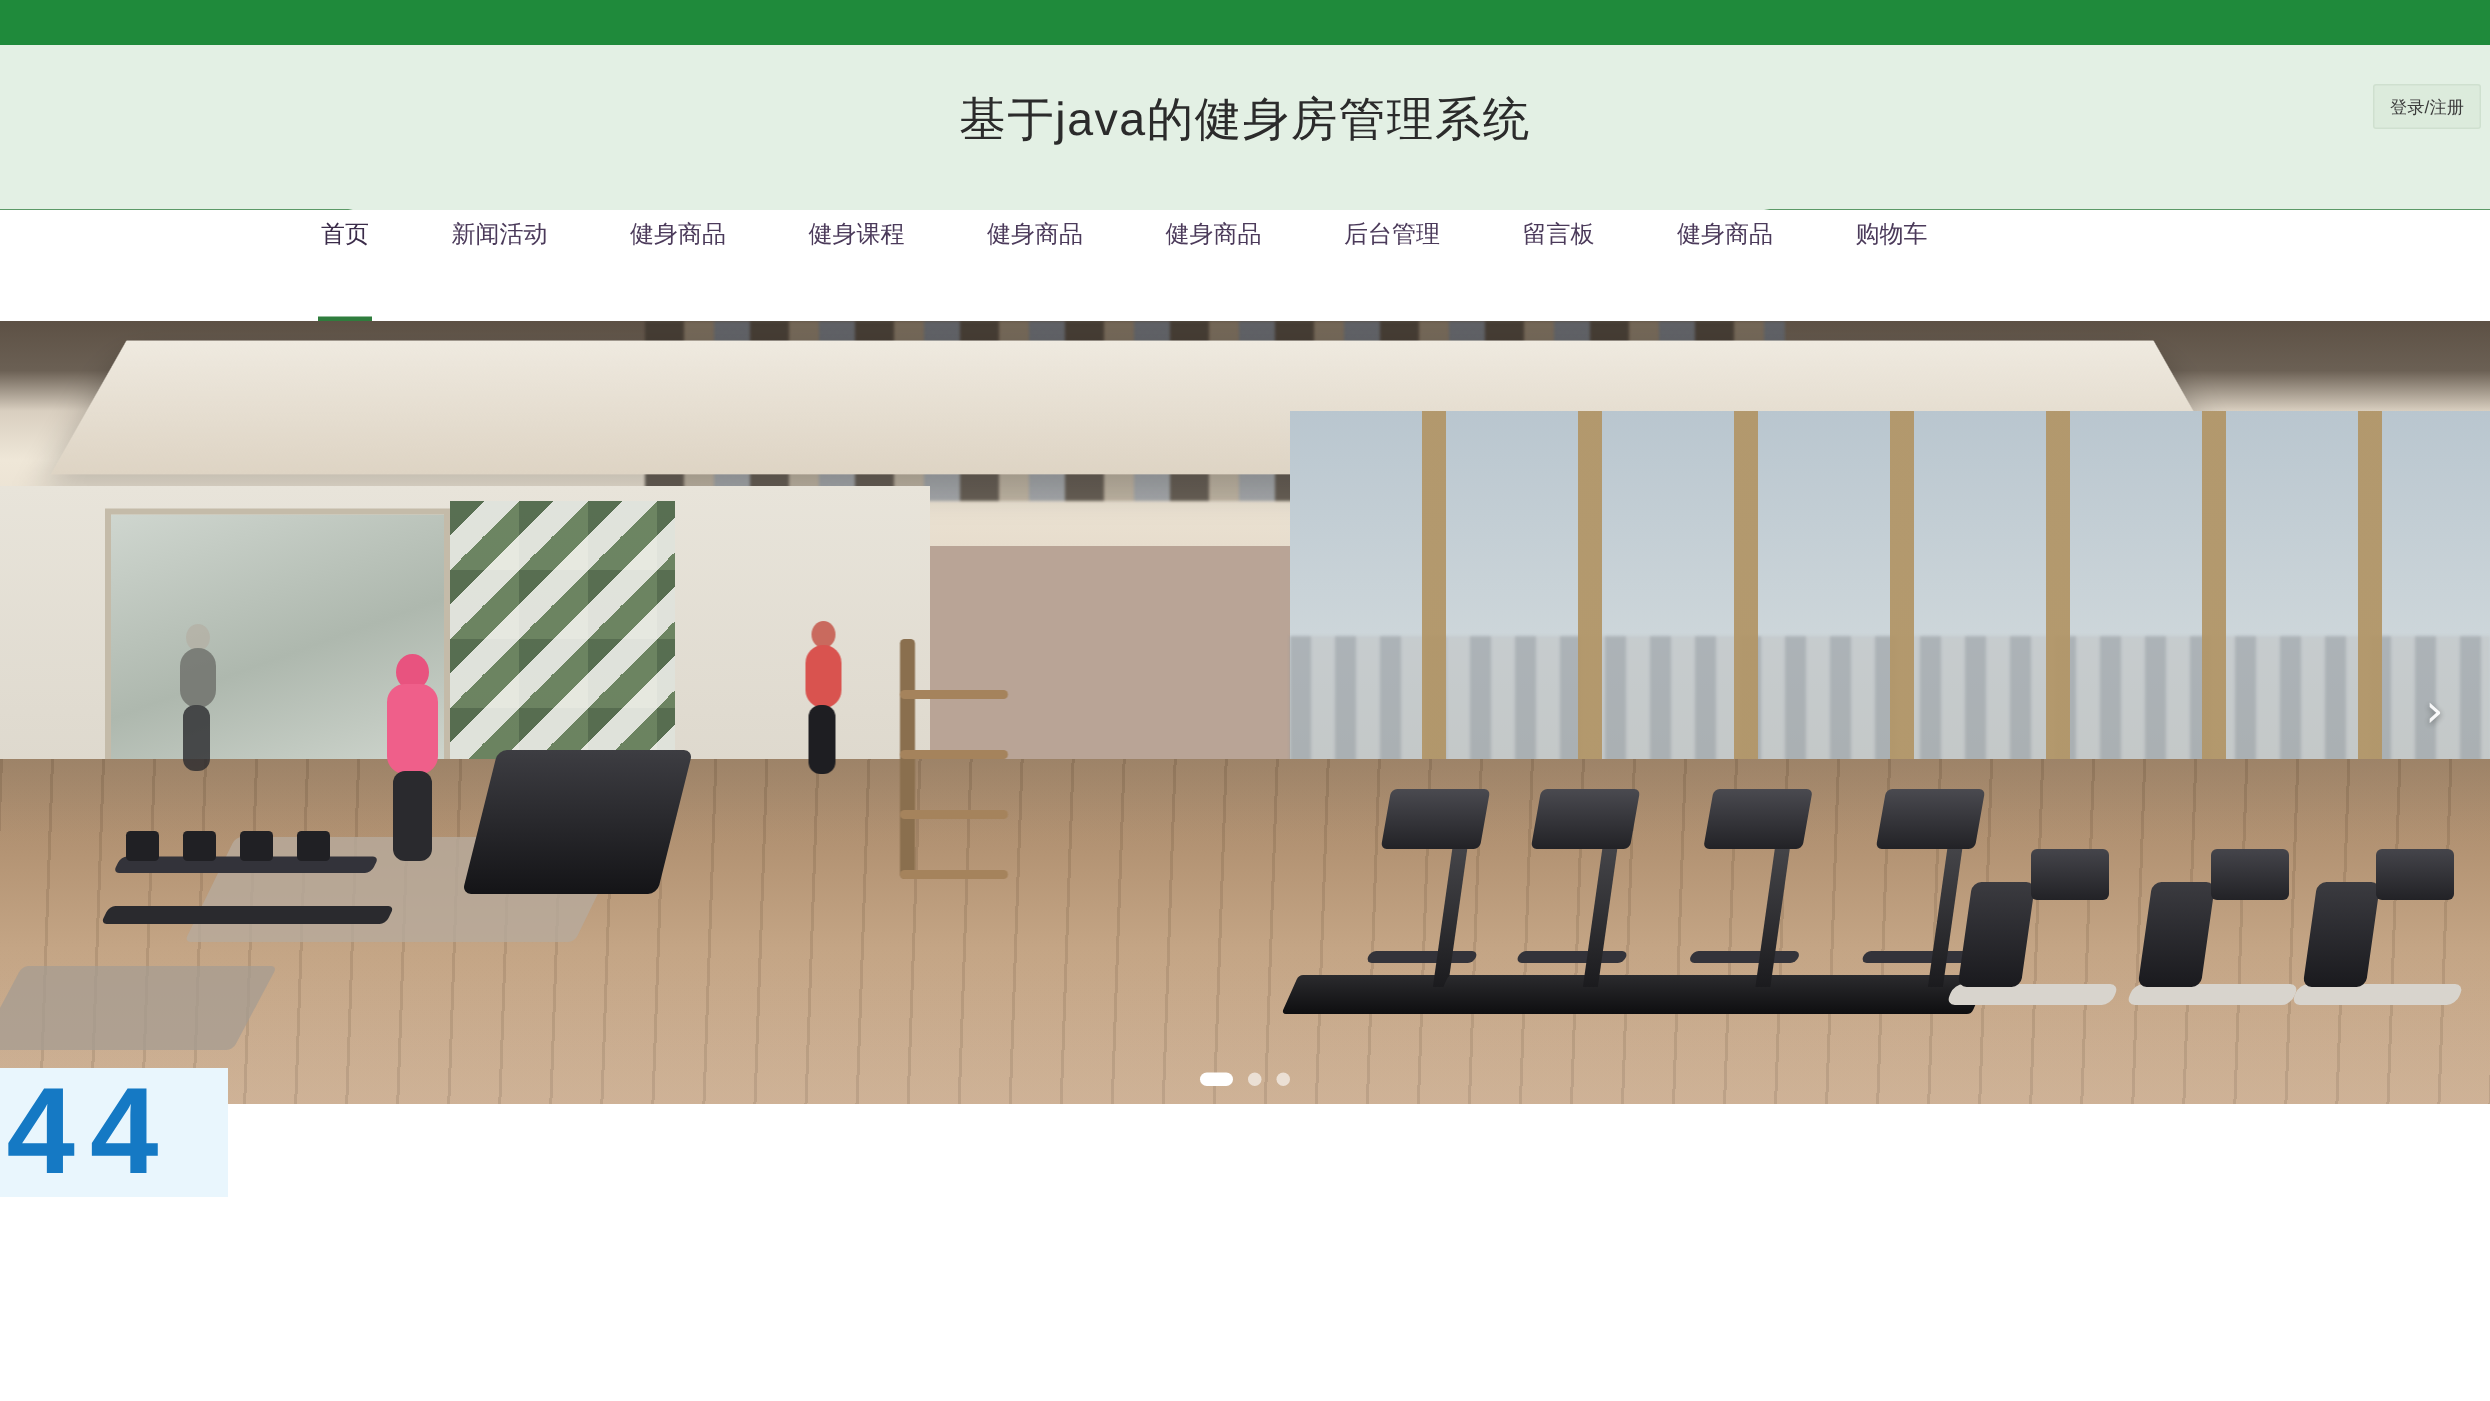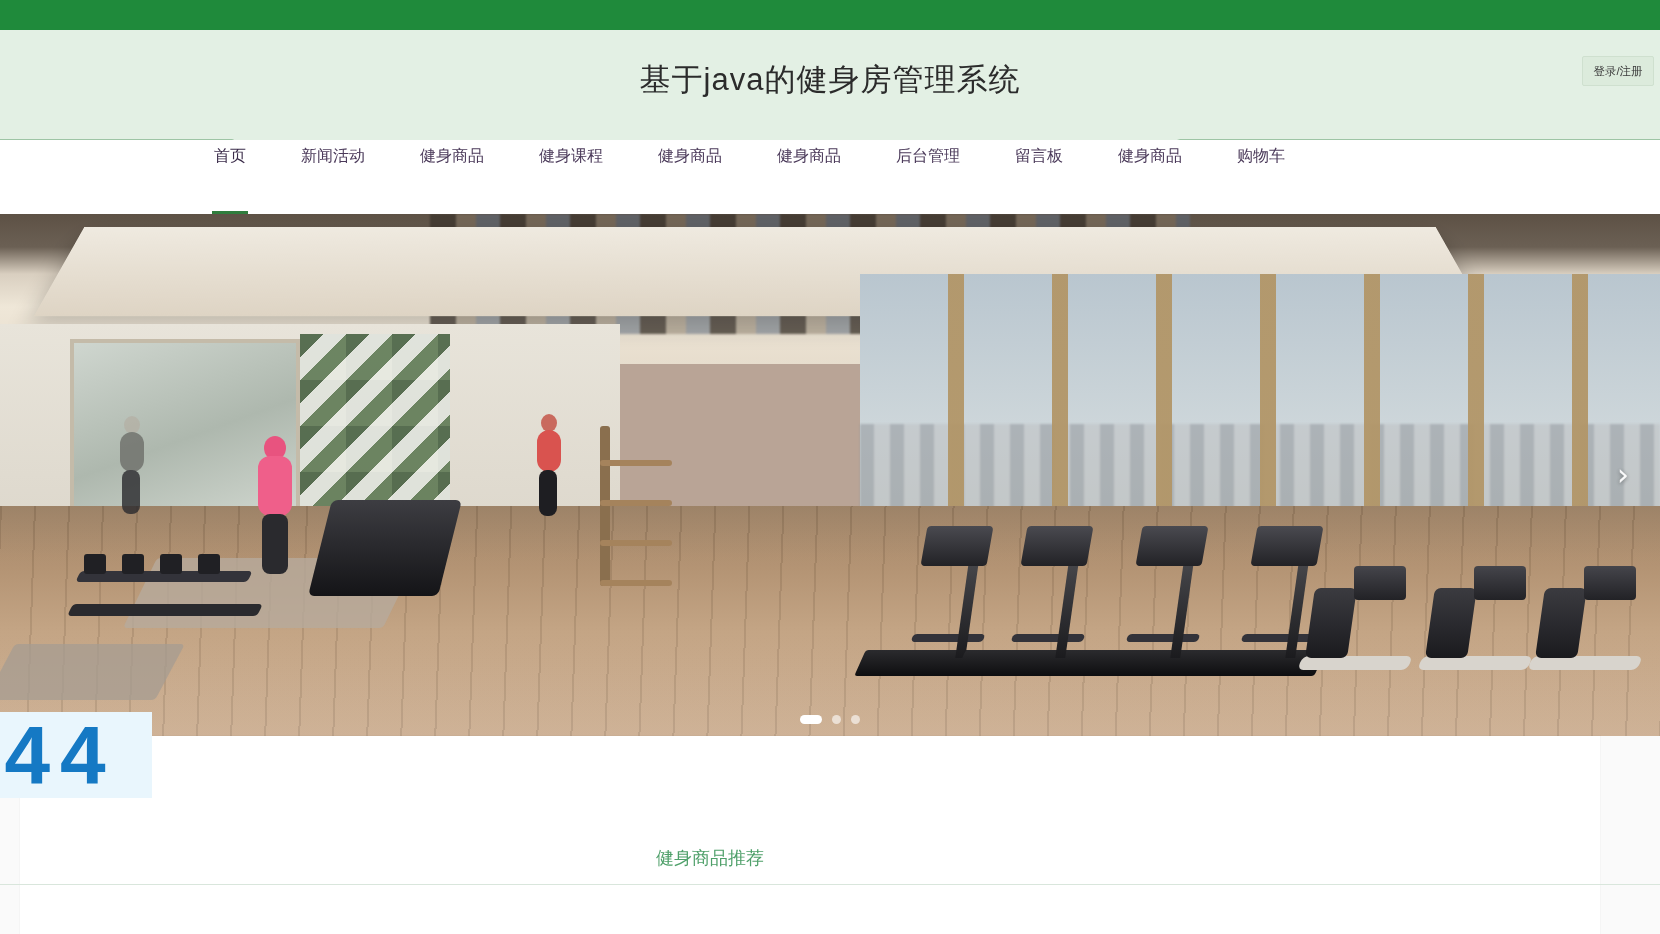--- a/index.html
+++ b/index.html
@@ -404,23 +404,18 @@
 
     <div class="hero-arrow-right">›</div>
 
     <div class="hero-dots">
       <span class="dot active"></span>
       <span class="dot"></span>
       <span class="dot"></span>
     </div>
   </div>
 
-  <div class="section">
-    <div class="section-inner"></div>
-    <div class="section-title">健身商品推荐</div>
-    <div class="section-divider"></div>
-  </div>
 
   <div class="watermark">
     <span>44</span>
   </div>
 
 </div>
 
 </body></html>

